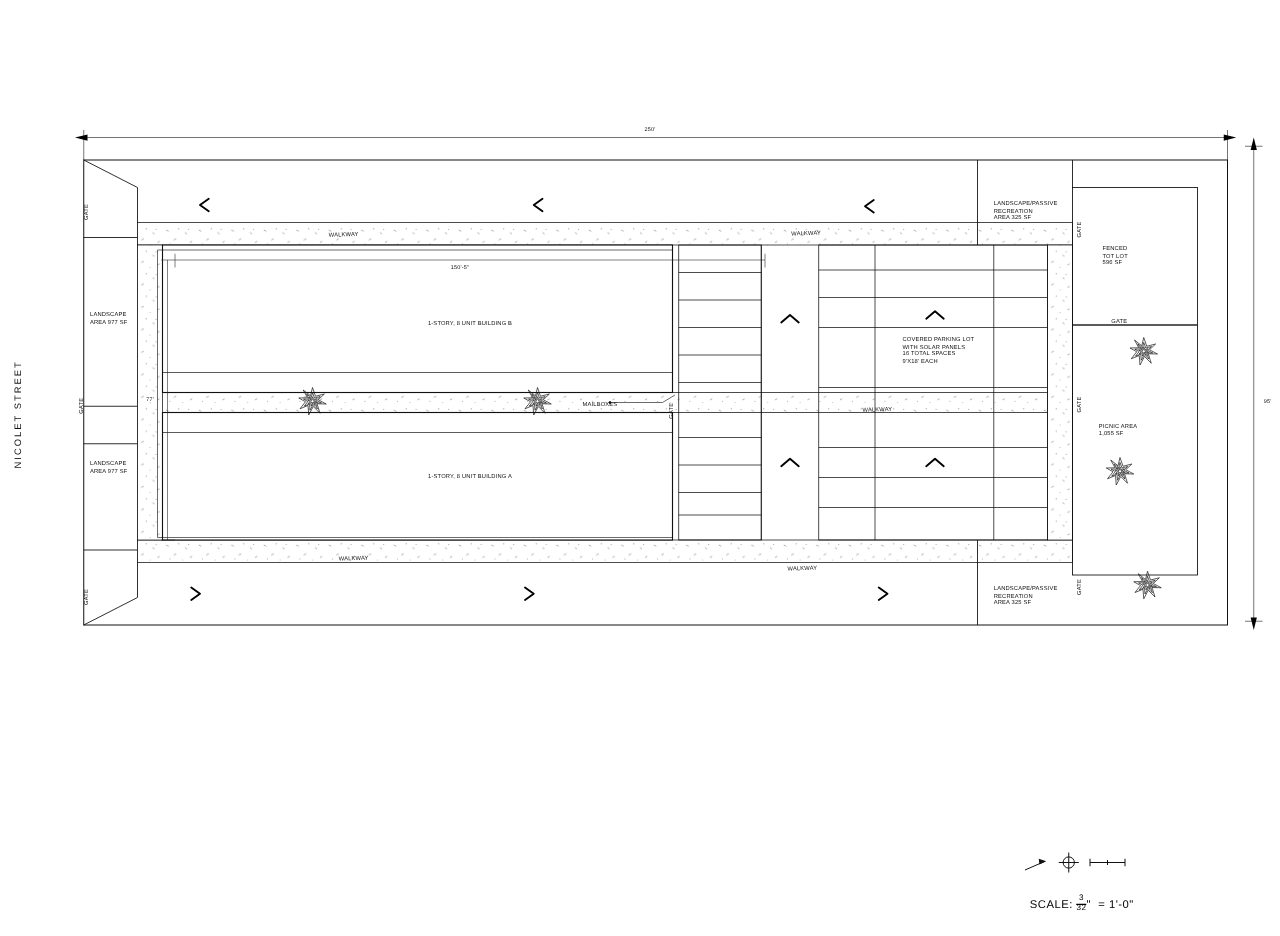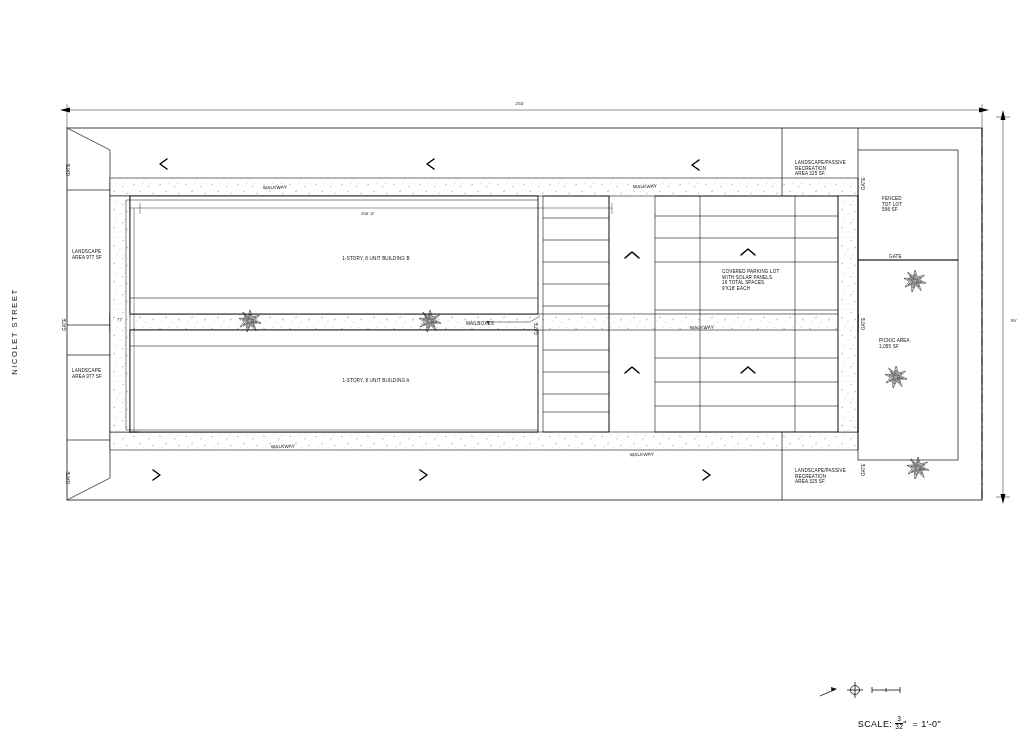--- a/index.html
+++ b/index.html
@@ -318,15 +318,15 @@
 
 <div class="lbl vert" style="left:66px; top:176px;">GATE</div>
 <div class="lbl vert" style="left:62px; top:331px;">GATE</div>
 <div class="lbl vert" style="left:66px; top:484px;">GATE</div>
 <div class="lbl vert" style="left:861px; top:190px;">GATE</div>
 <div class="lbl" style="left:889px; top:254px;">GATE</div>
 <div class="lbl vert" style="left:861px; top:330px;">GATE</div>
 <div class="lbl vert" style="left:861px; top:476px;">GATE</div>
 <div class="lbl vert" style="left:534px; top:335px;">GATE</div>
 
-<div class="scale-text" style="left:852px; top:707px;">
+<div class="scale-text" style="left:818px; top:707px;">
   <span>SCALE:</span><span> </span><span class="frac"><span class="num">3</span><span class="den">32</span></span><span>"</span><span>  </span><span>=</span><span> </span><span>1'-0"</span>
 </div>
 
 </body></html>

